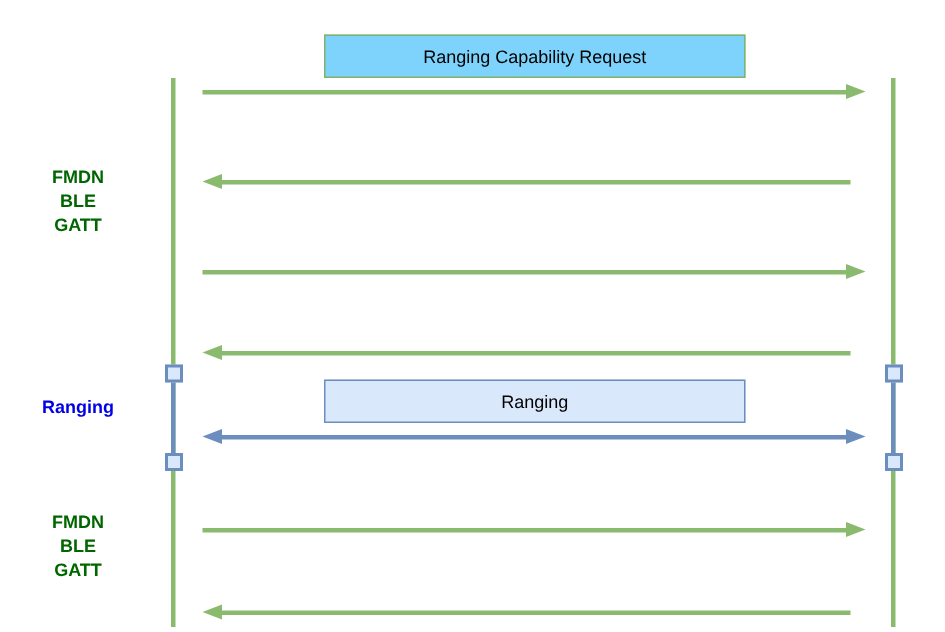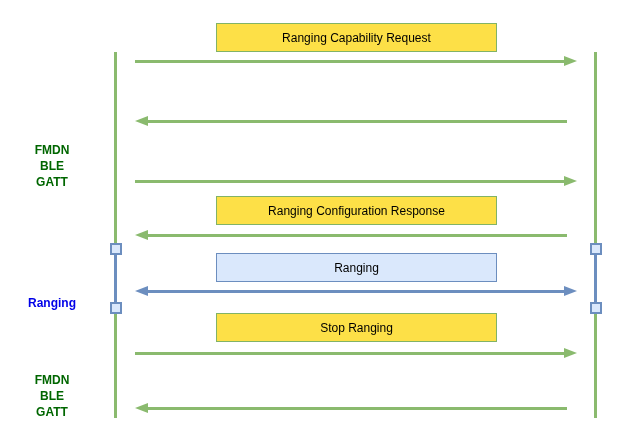--- a/index.html
+++ b/index.html
@@ -7,21 +7,21 @@
     position:relative;
     width:630px;height:421px;
     background:#ffffff;
     font-family:"Liberation Sans", sans-serif;
     overflow:hidden;
   }
   
   .side-label{
     position:absolute;left:10px;width:84px;
     text-align:center;white-space:pre-line;
-    font-weight:bold;font-size:12px;line-height:16px;margin-top:32px;
+    font-weight:bold;font-size:12px;line-height:16px;
   }
   .side-label.green{color:#006600;}
   .side-label.blue{color:#0000e8;}
   
   .lifeline{
     position:absolute;top:52px;width:3px;height:366px;
     background:#8aba6e;
   }
   .lifeline-blue-seg{
     position:absolute;top:249px;width:3px;height:59px;
@@ -34,21 +34,21 @@
     background:#dae8fc;border:2px solid #6c8ebf;
     z-index:3;
   }
   
   .msg-box{
     position:absolute;left:216px;width:281px;height:29px;
     box-sizing:border-box;
     display:flex;align-items:center;justify-content:center;
     font-size:12px;color:#000000;
   }
-  .msg-box.green{background:#fde047;border:1.5px solid #82b366;}
+  .msg-box.green{background:#7dd3fc;border:1.5px solid #82b366;}
   .msg-box.blue{background:#dae8fc;border:1.5px solid #6c8ebf;}
   
   .arrow{position:absolute;left:135px;width:442px;height:3px;}
   .arrow .shaft{position:absolute;top:0;bottom:0;}
   .arrow.green .shaft{background:#8aba6e;}
   .arrow.blue .shaft{background:#6c8ebf;}
   .arrow.dir-right .shaft{left:0;right:9px;}
   .arrow.dir-left .shaft{left:9px;right:10px;}
   .arrow.dir-both .shaft{left:9px;right:9px;}
   .head{
@@ -95,34 +95,32 @@
   <div class="arrow green dir-left" style="top:120px">
     <span class="shaft"></span>
     <span class="head l"></span>
   </div>
 
   <div class="arrow green dir-right" style="top:180px">
     <span class="shaft"></span>
     <span class="head r"></span>
   </div>
 
-  <div class="msg-box green" style="top:196px">Ranging Configuration Response</div>
   <div class="arrow green dir-left" style="top:234px">
     <span class="shaft"></span>
     <span class="head l"></span>
   </div>
 
   <div class="msg-box blue" style="top:253px">Ranging</div>
   <div class="arrow blue dir-both" style="top:290px">
     <span class="shaft"></span>
     <span class="head l"></span>
     <span class="head r"></span>
   </div>
 
-  <div class="msg-box green" style="top:313px">Stop Ranging</div>
   <div class="arrow green dir-right" style="top:352px">
     <span class="shaft"></span>
     <span class="head r"></span>
   </div>
 
   <div class="arrow green dir-left" style="top:407px">
     <span class="shaft"></span>
     <span class="head l"></span>
   </div>
 

